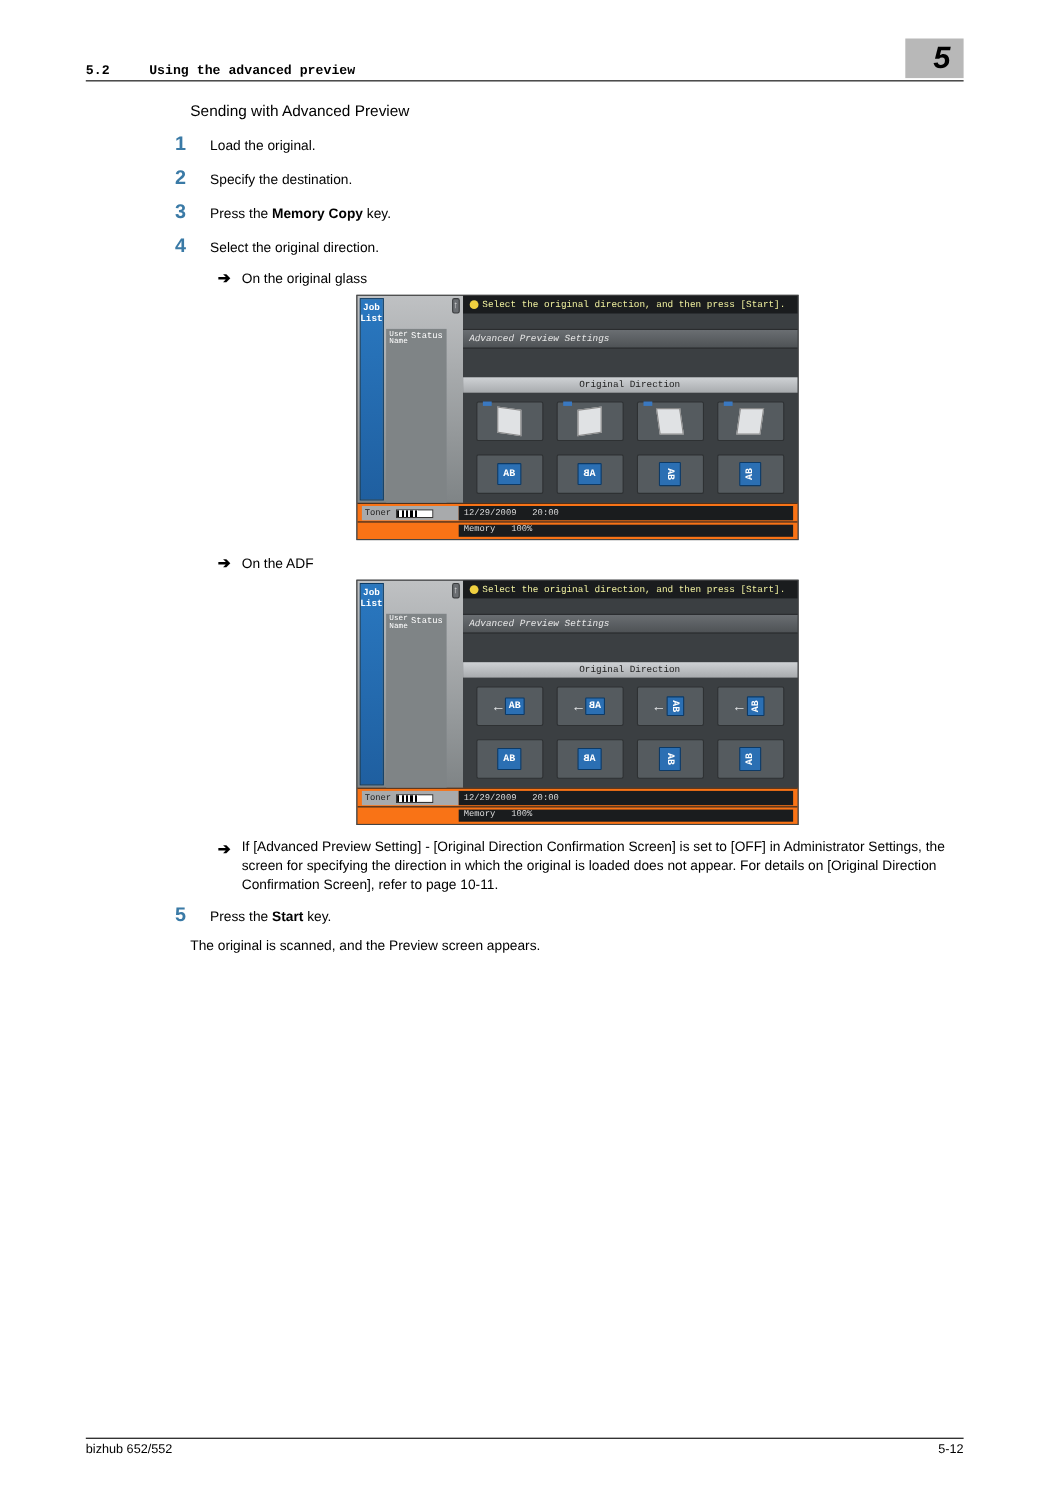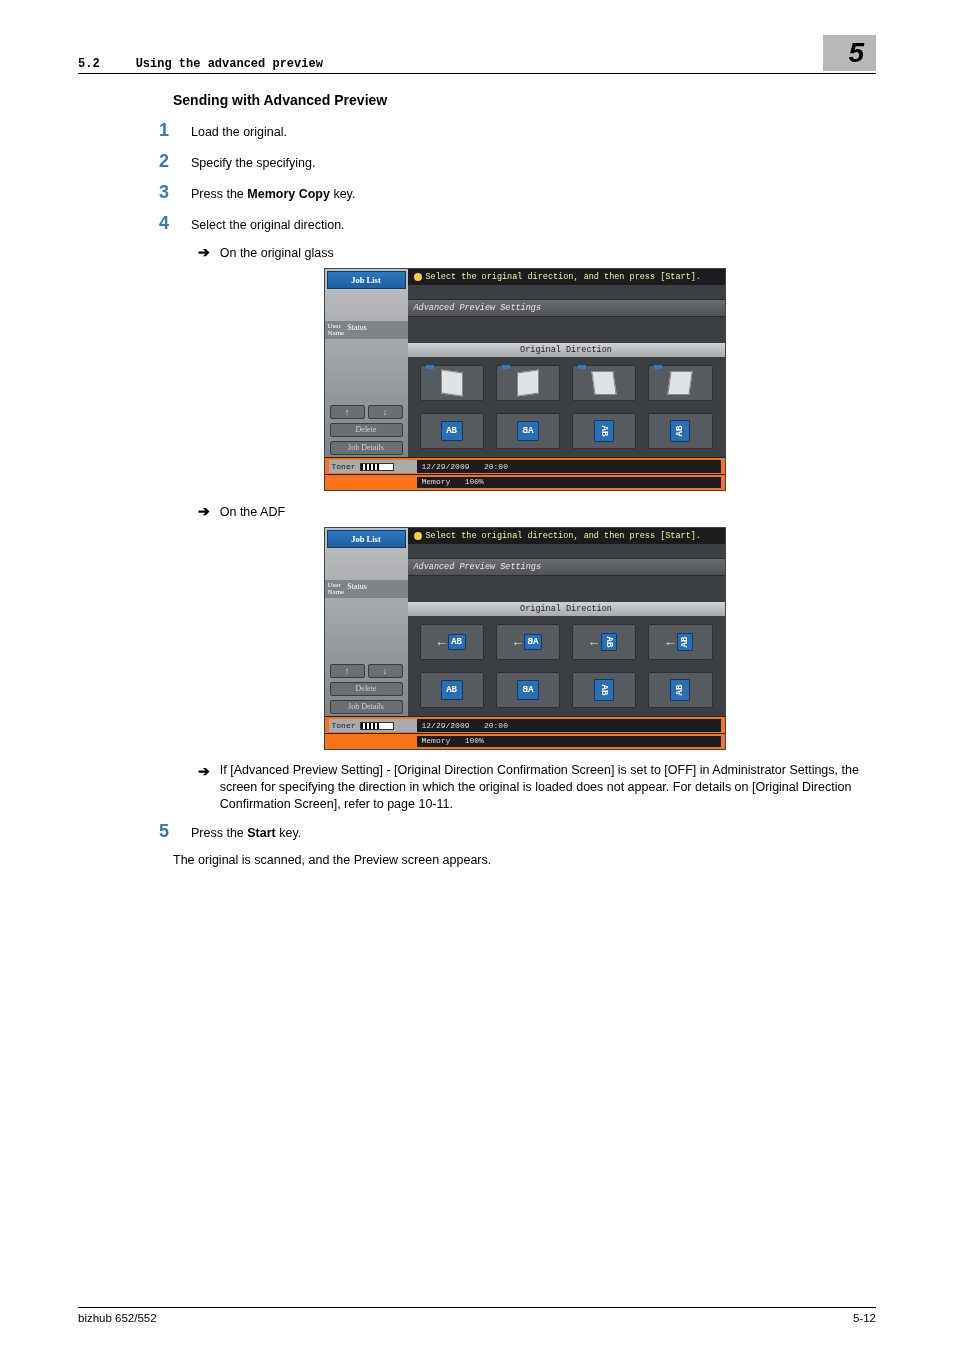--- a/index.html
+++ b/index.html
@@ -43,21 +43,21 @@
   .sec-num {
     font-size: 16px;
     font-weight: bold;
   }
   .sec-name {
     font-size: 16px;
     font-weight: bold;
   }
   .body-indent { margin-left: 95px; }
   .para { font-size: 12.5px; line-height: 1.35; margin-bottom: 18px; }
-  .subhead { font-size: 14px; font-weight: bold; margin-bottom: 12px; margin-top: 6px; }
+  .subhead { font-size: 14px; font-weight: normal; margin-bottom: 12px; margin-top: 6px; }
   .step-row {
     display: flex;
     align-items: baseline;
     gap: 22px;
     margin-bottom: 10px;
     margin-left: -22px;
   }
   .step-num {
     color: #3a7aa6;
     font-size: 18px;
@@ -102,26 +102,25 @@
     width: 402px;
     margin: 6px auto 12px auto;
     border: 1px solid #444;
     background: #3b3f42;
     font-family: "Courier New", monospace;
     font-size: 8.5px;
     color: #e8e8e8;
   }
   .dev-top { display:flex; }
   .dev-sidebar {
-    width: 83px;
+    width: 96px;
     background: linear-gradient(#bfc1c3, #7f8486);
     color:#333;
     display:flex;
-    flex-direction:column;
-    font-family:Liberation Serif, serif;
+    flex-direction:row;
   }
   .joblist-tab {
     background: linear-gradient(#2a78c0,#1f5fa0);
     color:#fff;
     text-align:center;
     padding:3px 0;
     font-weight:bold;
     border:1px solid #0c3c66;
     margin:2px;
   }
@@ -301,21 +300,21 @@
 
     <div class="subhead">Sending with Advanced Preview</div>
 
     <div class="step-row">
       <div class="step-num">1</div>
       <div class="step-text">Load the original.</div>
     </div>
 
     <div class="step-row">
       <div class="step-num">2</div>
-      <div class="step-text">Specify the specifying.</div>
+      <div class="step-text">Specify the destination.</div>
     </div>
 
     <div class="step-row">
       <div class="step-num">3</div>
       <div class="step-text">
         <span>Press the </span><b>Memory Copy</b><span> key.</span>
       </div>
     </div>
 
     <div class="step-row">

